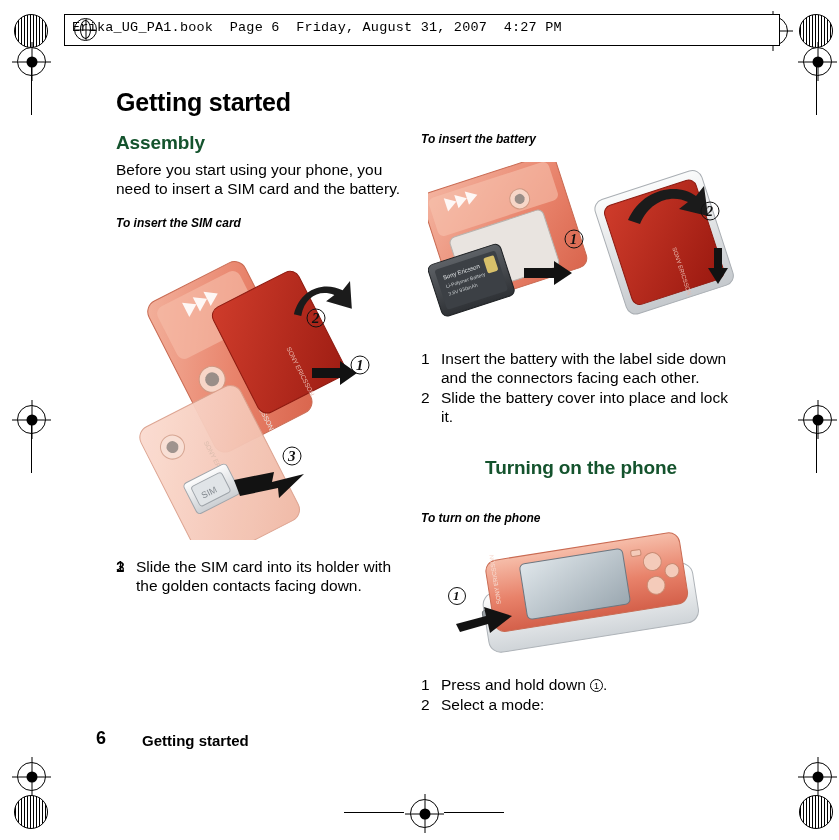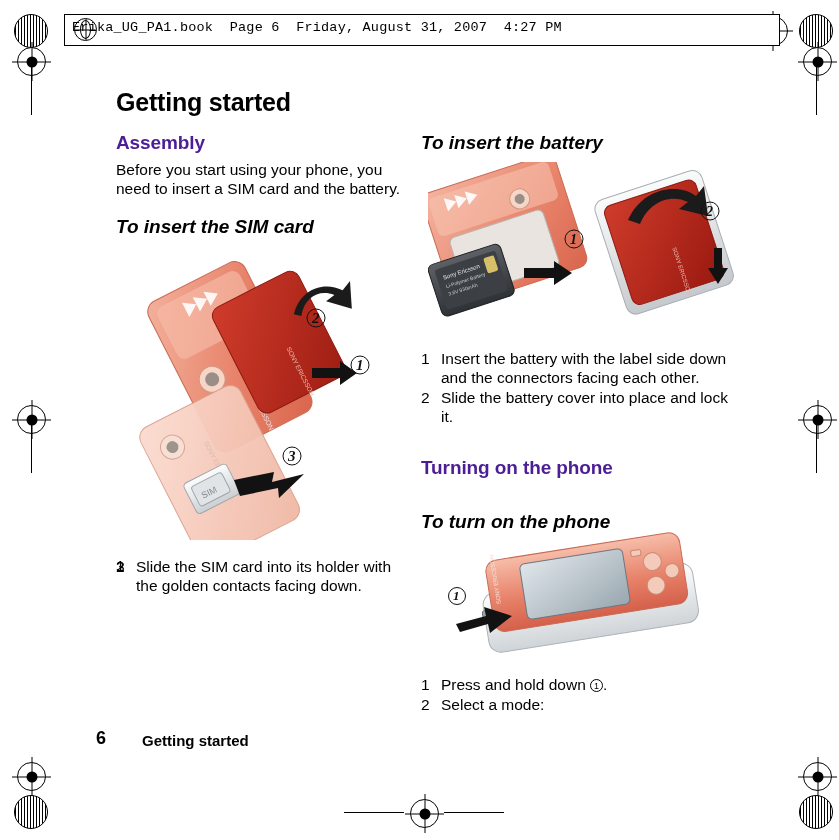--- a/index.html
+++ b/index.html
@@ -150,32 +150,32 @@
   }
   .col-right {
     position: absolute;
     left: 417px;
     top: 132px;
     width: 320px;
   }
   .h2 {
     font-size: 19px;
     font-weight: bold;
-    color: #4c1d95;
+    color: #14532d;
     margin: 0 0 6px 0;
     letter-spacing: -0.1px;
   }
   .body {
     font-size: 15.5px;
     line-height: 19px;
     color: #000;
     margin: 0;
   }
   .h3 {
-    font-size: 19px;
+    font-size: 12px;
     font-style: italic;
     font-weight: bold;
     color: #000;
     margin: 18px 0 0 0;
   }
   .h3.first {
     margin-top: 0;
   }
   ol.steps {
     list-style: none;
@@ -437,21 +437,21 @@
 
         <path d="M286 86 L286 106 L280 106 L290 122 L300 106 L294 106 L294 86 Z" fill="#121212"></path>
       </svg>
     </div>
 
     <ol class="steps" style="position:absolute; left:417px; top:343px; width:320px;">
       <li><span class="num">1</span><span>Insert the battery with the label side down and the connectors facing each other.</span></li>
       <li><span class="num">2</span><span>Slide the battery cover into place and lock it.</span></li>
     </ol>
 
-    <div class="h2" style="position:absolute; left:417px; top:457px; width:320px;">Turning on the phone</div>
+    <div class="h2" style="position:absolute; left:417px; top:457px; width:320px;text-align:center;">Turning on the phone</div>
     <div class="h3" style="position:absolute; left:417px; top:493px; width:320px;">To turn on the phone</div>
 
     <div class="fig" style="left:424px; top:528px;">
       <svg width="300" height="130" viewBox="0 0 300 130" xmlns="http://www.w3.org/2000/svg">
         <defs>
           <linearGradient id="gC" x1="0" y1="0" x2="0" y2="1">
             <stop offset="0%" stop-color="#f6bda9"></stop>
             <stop offset="55%" stop-color="#e8826a"></stop>
             <stop offset="100%" stop-color="#d4604a"></stop>
           </linearGradient>

